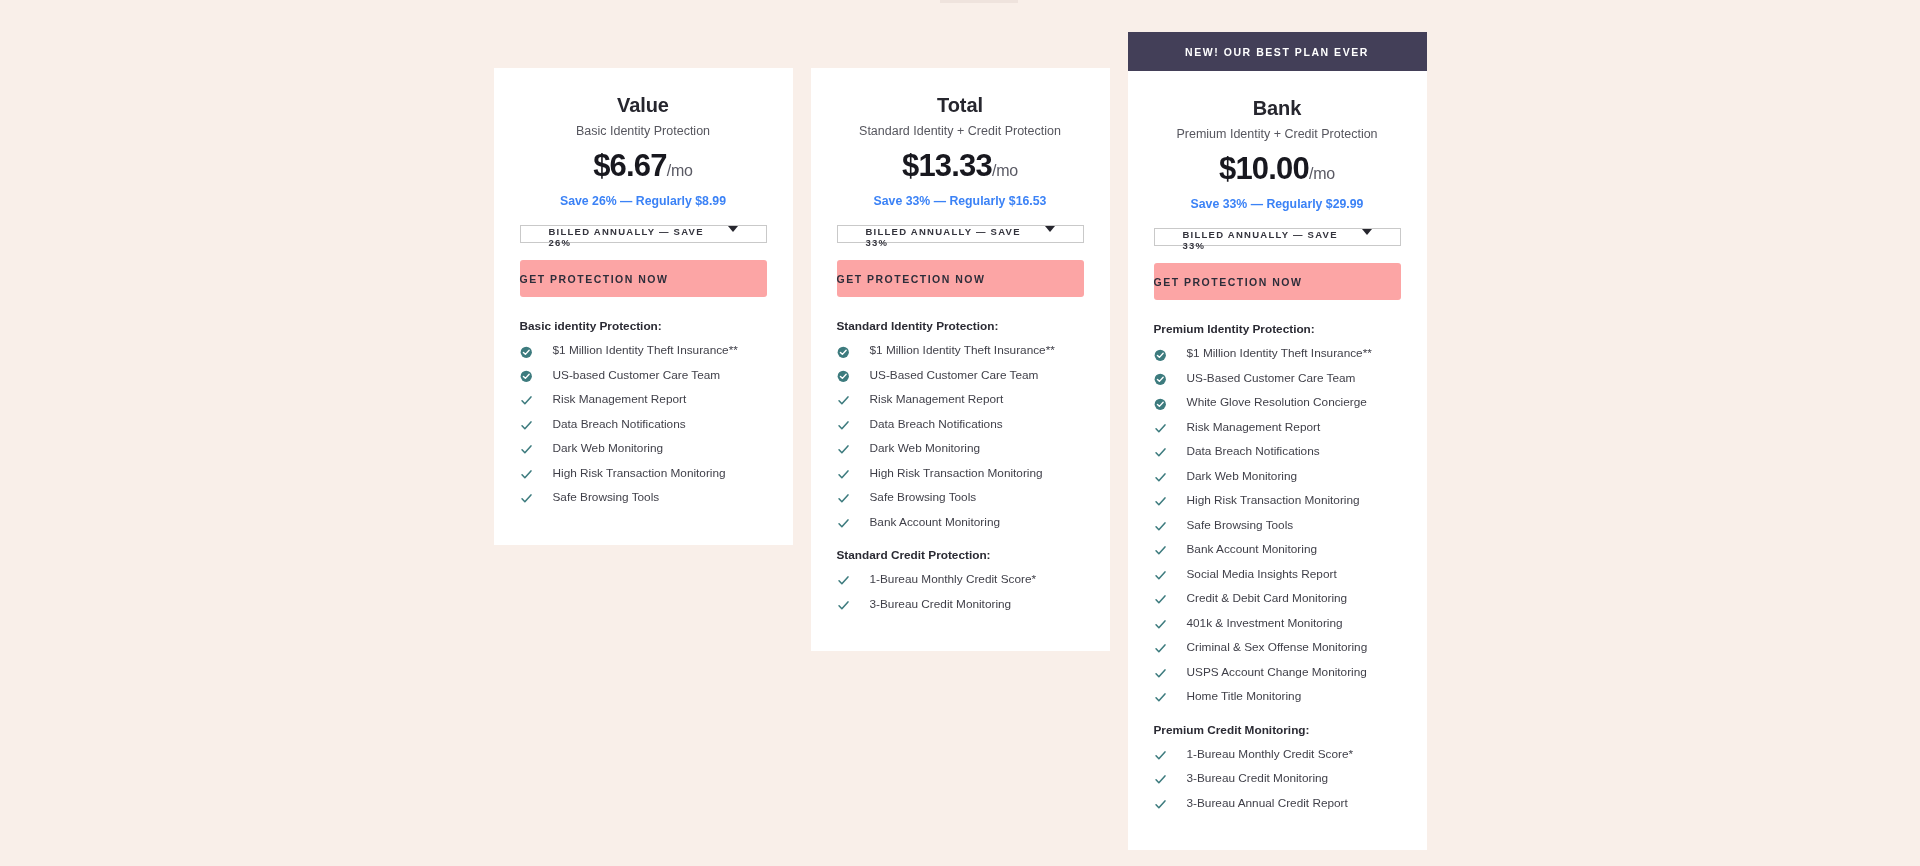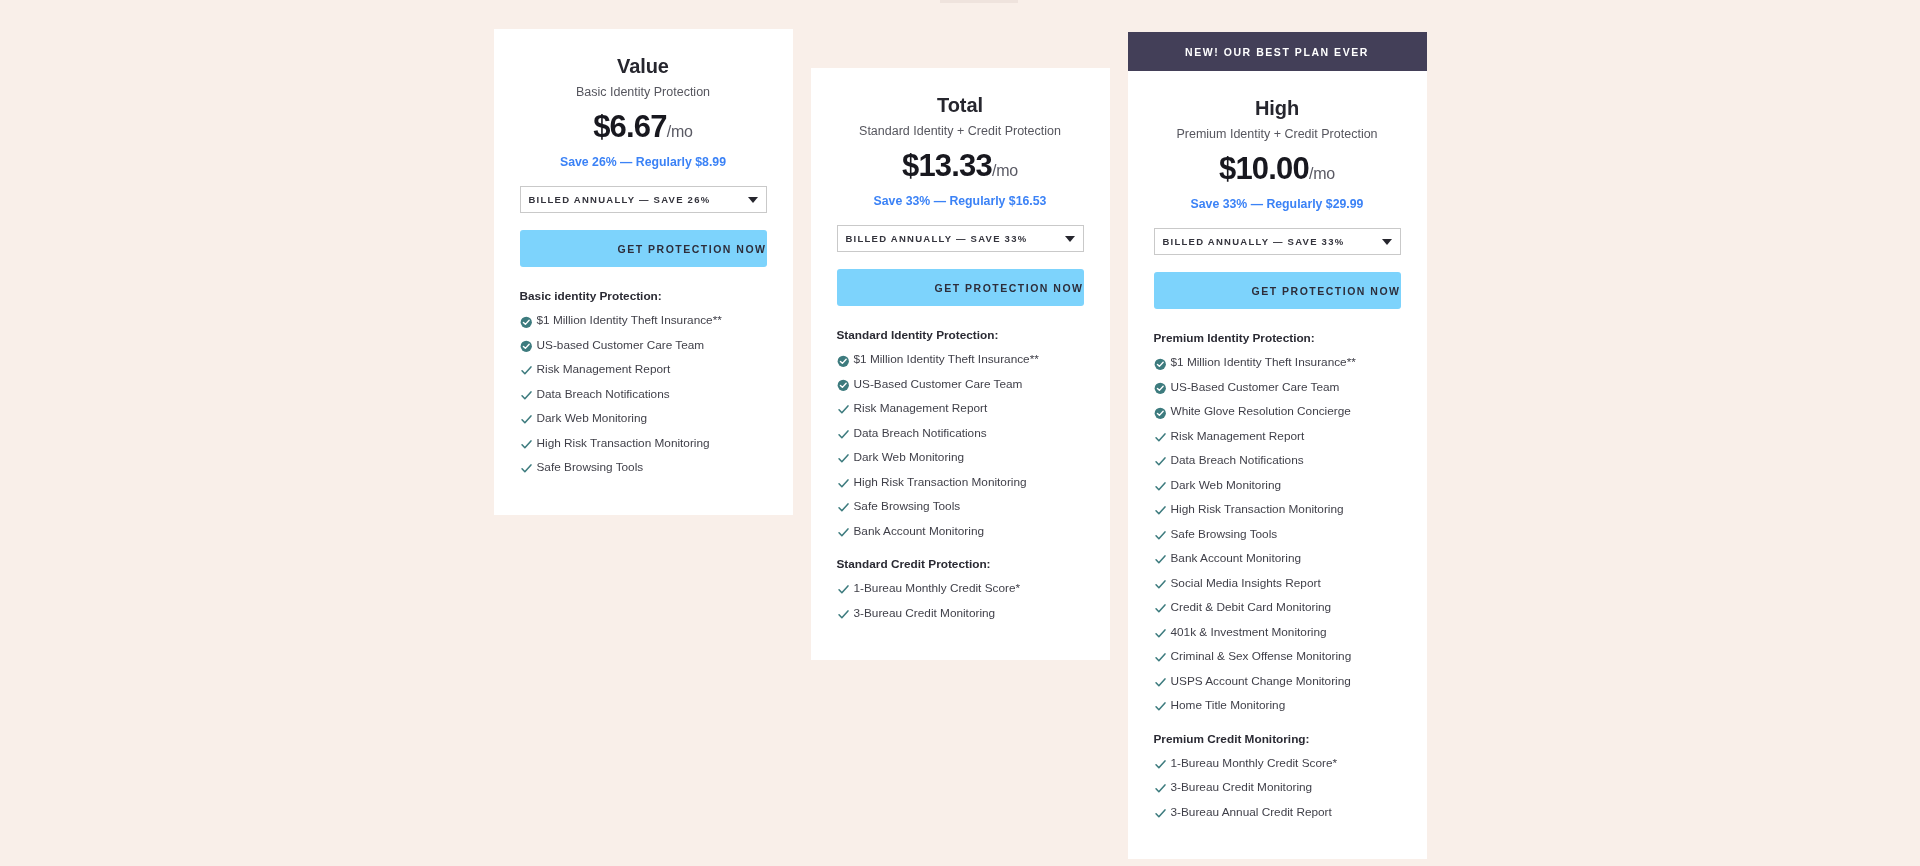--- a/index.html
+++ b/index.html
@@ -44,21 +44,21 @@
     gap: 18px;
   }
 
   .card-wrap {
     position: relative;
     width: 299px;
     display: flex;
     flex-direction: column;
   }
 
-  .card-wrap.value    { margin-top: 29px; }
+  .card-wrap.value    { margin-top: 68px; }
   .card-wrap.total    { margin-top: 68px; }
   .card-wrap.ultra    { margin-top: 32px; }
 
   .badge {
     background: #433f58;
     color: #ffffff;
     font-size: 10.5px;
     font-weight: bold;
     letter-spacing: 1.55px;
     text-align: center;
@@ -114,24 +114,24 @@
     font-weight: bold;
     color: #3b82f6;
     text-align: center;
     margin-bottom: 17px;
   }
 
   .billing-select {
     position: relative;
     border: 1px solid #c9c9c9;
     background: #ffffff;
-    height: 27px;
-    display: flex;
-    align-items: center;
-    padding: 0 8px;
+    height: 18px;
+    display: flex;
+    align-items: flex-start;
+    padding: 0 28px;
     margin-bottom: 17px;
     cursor: pointer;
   }
 
   .billing-select-label {
     font-size: 9.5px;
     font-weight: bold;
     color: #33333c;
     letter-spacing: 1.25px;
     text-transform: uppercase;
@@ -141,26 +141,26 @@
   .chevron {
     width: 0;
     height: 0;
     border-left: 5px solid transparent;
     border-right: 5px solid transparent;
     border-top: 6px solid #26262e;
     flex-shrink: 0;
   }
 
   .cta-button {
-    background: #7dd3fc;
+    background: #fca5a5;
     border: none;
     height: 37px;
     display: flex;
     align-items: center;
-    justify-content: flex-end;
+    justify-content: flex-start;
     border-radius: 3px;
     cursor: pointer;
     margin-bottom: 22px;
     font-family: "Liberation Sans", sans-serif;
   }
 
   .cta-label {
     font-size: 10.5px;
     font-weight: bold;
     color: #2d2d3a;
@@ -177,21 +177,21 @@
 
   .section-heading.spaced { margin-top: 9px; }
 
   .feature-list {
     list-style: none;
   }
 
   .feature-item {
     display: flex;
     align-items: flex-start;
-    gap: 4px;
+    gap: 20px;
     margin-bottom: 8.5px;
   }
 
   .feature-icon {
     flex-shrink: 0;
     width: 13px;
     height: 15px;
     display: flex;
     align-items: center;
     justify-content: center;
@@ -385,21 +385,21 @@
                 </svg>
               </span>
               <span class="feature-text">3-Bureau Credit Monitoring</span>
             </li>
           </ul>
         </div>
       </div>
       <div class="card-wrap ultra">
         <div class="badge">NEW! OUR BEST PLAN EVER</div>
         <div class="card">
-          <div class="plan-name">High</div>
+          <div class="plan-name">Bank</div>
           <div class="plan-tagline">Premium Identity + Credit Protection</div>
           <div class="price-row"><span class="price-amount">$10.00</span><span class="price-period">/mo</span></div>
           <div class="savings">Save 33% — Regularly $29.99</div>
           <div class="billing-select">
             <span class="billing-select-label">BILLED ANNUALLY — SAVE 33%</span>
             <span class="chevron"></span>
           </div>
           <button class="cta-button">
             <span class="cta-label">GET PROTECTION NOW</span>
           </button>

